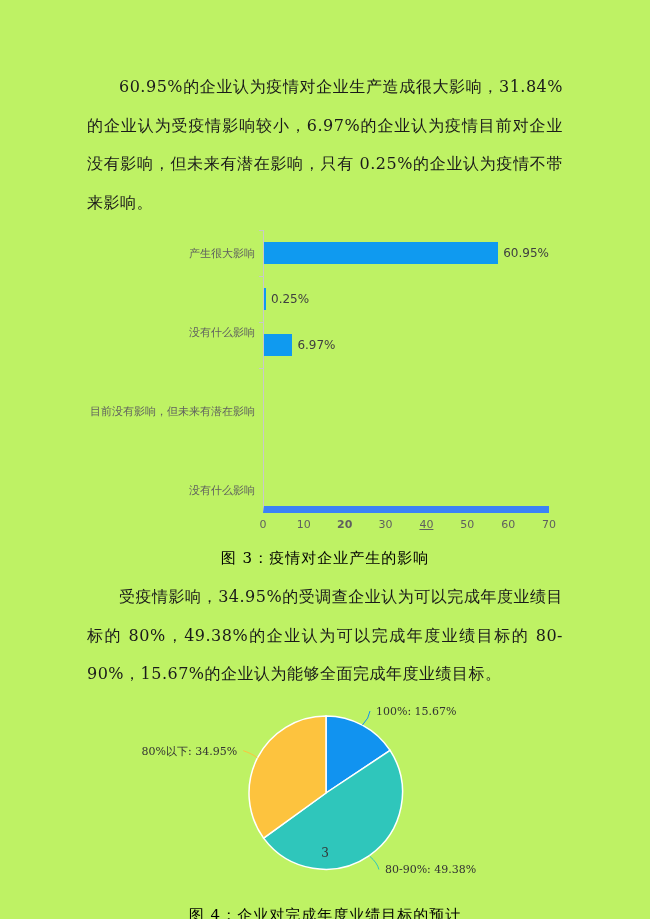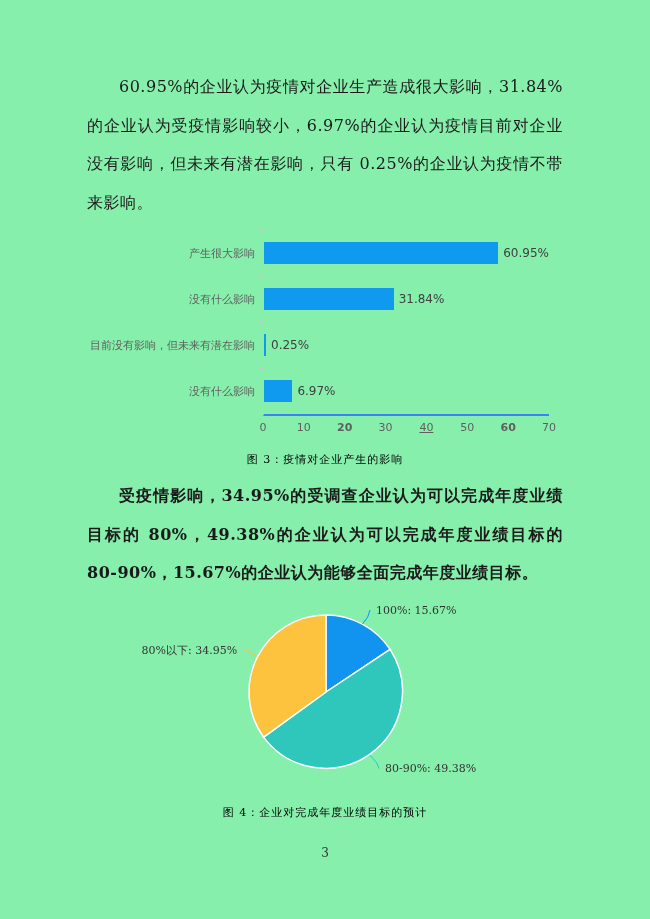--- a/index.html
+++ b/index.html
@@ -1,65 +1,65 @@
 <!DOCTYPE html>
 <html><head>
 <meta charset="utf-8">
 <style>
   html,body{margin:0;padding:0;background:#fff;}
   .page{
     position:relative;
     width:650px;height:919px;
-    background:#86efac;
+    background:#bef264;
     overflow:hidden;
     font-family:"DejaVu Serif","Liberation Serif",serif;
     color:#1a1a1a;
   }
   .body-text{
     margin:0 87px;
     font-size:16px;
     line-height:38.5px;
     text-align:justify;
     text-indent:2em;
     letter-spacing:0.5px;
   }
   .para1{padding-top:68px;}
-  .para2{margin-top:6px;font-weight:bold;}
+  .para2{margin-top:6px;}
   
   .bar-chart{
     margin:8px 0 0 97px;
     width:452px;
     display:grid;
     grid-template-columns:166px 1fr;
     font-family:"DejaVu Sans","Liberation Sans",sans-serif;
   }
-  .bar-labels-col{display:flex;flex-direction:column;}
+  .bar-labels-col{display:flex;flex-direction:column;gap:33px;}
   .bar-cat{
     height:46px;display:flex;align-items:center;justify-content:flex-end;
     padding-right:8px;font-size:11px;color:#5f5f5f;white-space:nowrap;
   }
   .bar-plot{
     position:relative;
     border-left:1px solid #c9c9c9;
-    border-bottom:2px solid #3b82f6;
+    border-bottom:7px solid #3b82f6;
   }
   .bar-row{height:46px;display:flex;align-items:center;}
   .bar{height:22px;}
   .bar-val{margin-left:5px;font-size:12px;color:#404040;}
   .tick-y{position:absolute;left:-5px;width:5px;height:1px;background:#c9c9c9;}
   .bar-xticks{
     grid-column:2;position:relative;height:22px;
   }
   .bar-xticks span{
     position:absolute;top:5px;transform:translateX(-50%);
     font-size:11px;color:#5f5f5f;
   }
   
   .caption{
-    text-align:center;font-size:11px;color:#000;
+    text-align:center;font-size:15px;color:#000;
     margin:14px 0 10px 0;letter-spacing:1px;
   }
   .caption4{}
   
   .pie-wrap{margin:8px 0 0 140px;width:400px;height:190px;text-align:right;}
   .pie-label{
     font-family:"DejaVu Serif","Liberation Serif",serif;
     font-size:11px;fill:#333;
   }
   .leader{stroke-width:1;fill:none;}
@@ -82,45 +82,41 @@
         <div class="bar-cat">没有什么影响</div>
         <div class="bar-cat">目前没有影响，但未来有潜在影响</div>
         <div class="bar-cat">没有什么影响</div>
       </div>
     <div class="bar-plot">
         <div class="bar-row">
           <div class="bar" style="width: 87.0714%; min-width: 2px; background: rgb(15, 154, 240);"></div>
           <span class="bar-val">60.95%</span>
         </div>
         <div class="tick-y" style="top: 0px;"></div>
-        <div class="bar-row">
-          <div class="bar" style="width: 45.4857%; min-width: 2px; background: rgb(15, 154, 240);"></div>
-          <span class="bar-val">31.84%</span>
-        </div>
         <div class="tick-y" style="top: 46px;"></div>
         <div class="bar-row">
           <div class="bar" style="width: 0.357143%; min-width: 2px; background: rgb(15, 154, 240);"></div>
           <span class="bar-val">0.25%</span>
         </div>
         <div class="tick-y" style="top: 92px;"></div>
         <div class="bar-row">
           <div class="bar" style="width: 9.95714%; min-width: 2px; background: rgb(15, 154, 240);"></div>
           <span class="bar-val">6.97%</span>
         </div>
         <div class="tick-y" style="top: 138px;"></div>
       </div>
     <div></div>
     <div class="bar-xticks">
         <span style="left: 0%;">0</span>
         <span style="left: 14.2857%;">10</span>
         <span style="left: 28.5714%; font-weight: bold;">20</span>
         <span style="left: 42.8571%;">30</span>
         <span style="left: 57.1429%; text-decoration: underline;">40</span>
         <span style="left: 71.4286%;">50</span>
-        <span style="left: 85.7143%; font-weight: bold;">60</span>
+        <span style="left: 85.7143%;">60</span>
         <span style="left: 100%;">70</span>
       </div>
   </div>
 
   <p class="caption">图 3：疫情对企业产生的影响</p>
 
   <p class="body-text para2">受疫情影响，34.95%的受调查企业认为可以完成年度业绩目标的 80%，49.38%的企业认为可以完成年度业绩目标的 80-90%，15.67%的企业认为能够全面完成年度业绩目标。</p>
 
   <div class="pie-wrap">
     <svg width="400" height="190" viewBox="0 0 400 190" xmlns="http://www.w3.org/2000/svg">

